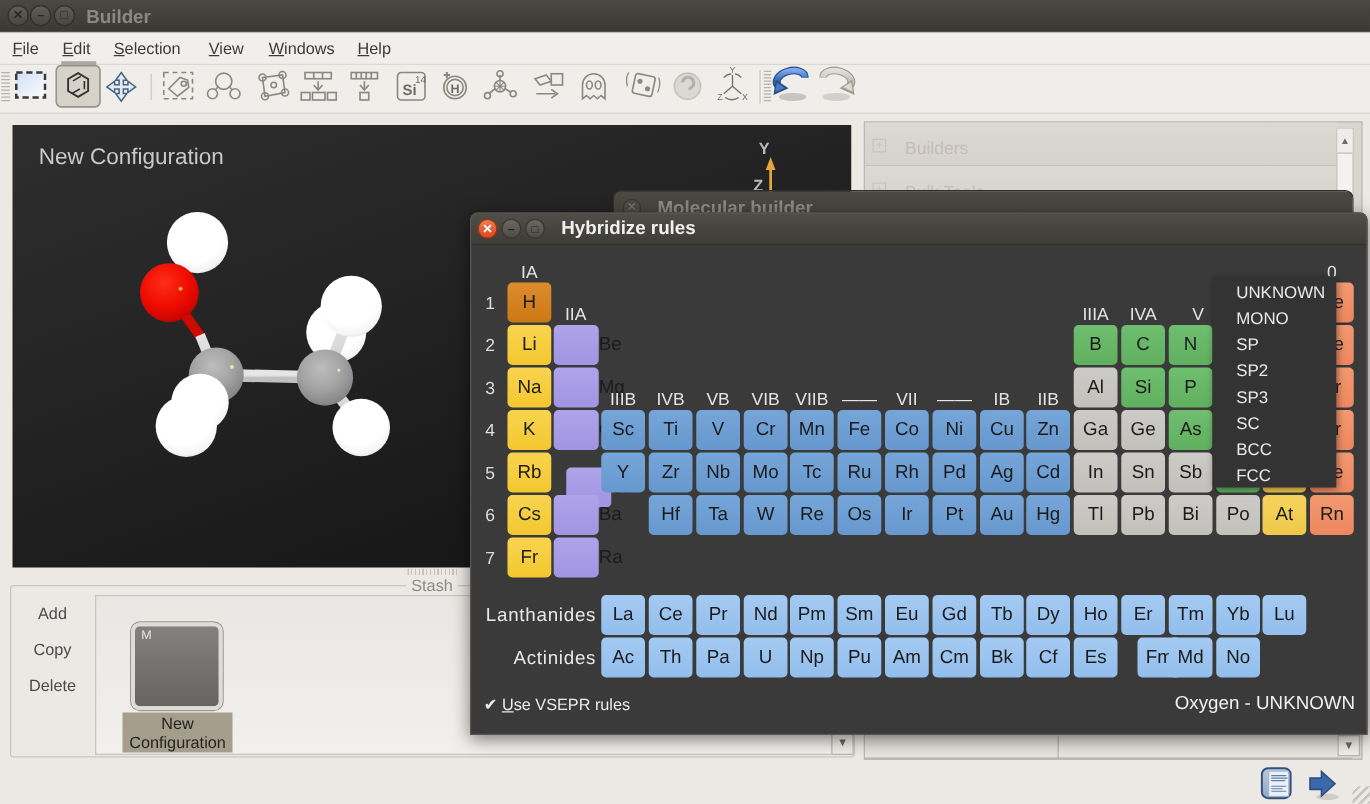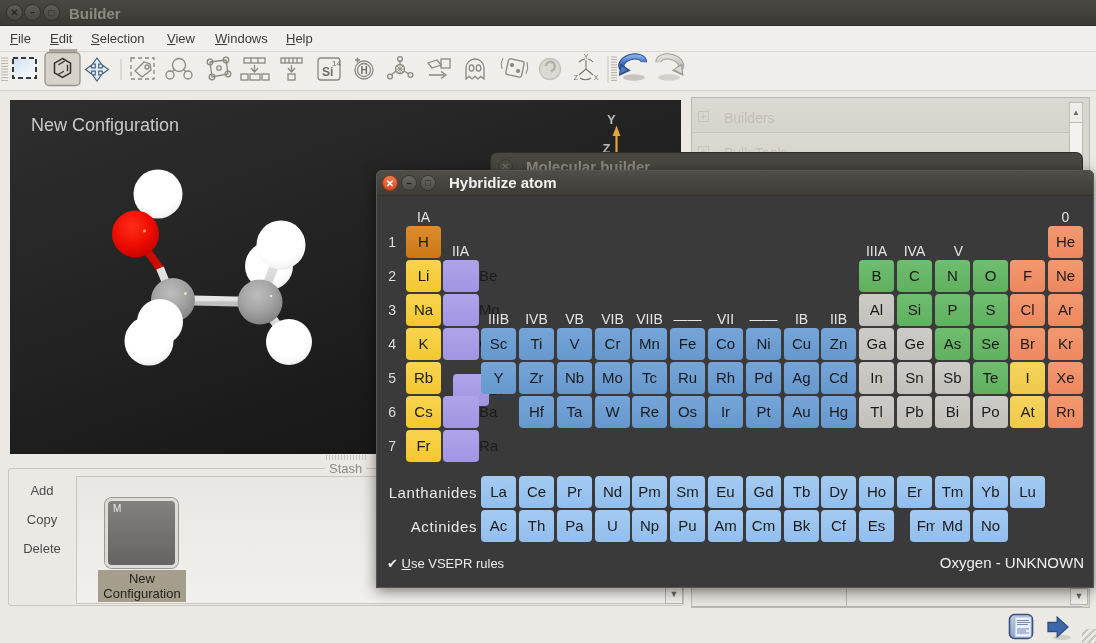--- a/index.html
+++ b/index.html
@@ -361,21 +361,21 @@
 <div id="grip" class="abs"></div>
 <div class="abs" id="molb">
     <div class="mclose">✕</div>
     <div class="mtitle">Molecular builder</div>
   </div>
 <div class="abs" id="dlg">
 <div id="dlgtitle">
       <div class="dbtn dclose">✕</div>
       <div class="dbtn dmin">–</div>
       <div class="dbtn dmax" style="font-size:9px;">□</div>
-      <div class="t">Hybridize atom</div>
+      <div class="t">Hybridize rules</div>
     </div>
 <div style="position:absolute; left:0; top:0; width:718px; height:418px; border:1px solid #57554F; border-radius:6px 6px 0 0; pointer-events:none; z-index:40;"></div>
 <div class="cell c-h" style="left:30px; top:56px;">H</div>
 <div class="cell c-sa" style="left:672px; top:56px;">He</div>
 <div class="cell c-alk" style="left:30px; top:90px;">Li</div>
 <div class="cell c-ae" style="left:67px; top:90px;">Be</div>
 <div class="cell c-gn" style="left:483px; top:90px;">B</div>
 <div class="cell c-gn" style="left:521px; top:90px;">C</div>
 <div class="cell c-gn" style="left:559px; top:90px;">N</div>
 <div class="cell c-gn" style="left:597px; top:90px;">O</div>
@@ -493,12 +493,22 @@
 <div class="glbl" style="left:445px; top:141px;">IIB</div>
 <div class="rnum" style="left:2px; top:64px;">1</div>
 <div class="rnum" style="left:2px; top:98px;">2</div>
 <div class="rnum" style="left:2px; top:132px;">3</div>
 <div class="rnum" style="left:2px; top:166px;">4</div>
 <div class="rnum" style="left:2px; top:200px;">5</div>
 <div class="rnum" style="left:2px; top:234px;">6</div>
 <div class="rnum" style="left:2px; top:268px;">7</div>
 <div id="vsepr">✔ <u>U</u>se VSEPR rules</div>
 <div id="oxy">Oxygen - UNKNOWN</div>
+<div id="dropdown">
+<div style="top:2px;">UNKNOWN</div>
+<div style="top:23px;">MONO</div>
+<div style="top:44px;">SP</div>
+<div style="top:65px;">SP2</div>
+<div style="top:86px;">SP3</div>
+<div style="top:107px;">SC</div>
+<div style="top:128px;">BCC</div>
+<div style="top:149px;">FCC</div>
+</div>
 </div>
 </body></html>

